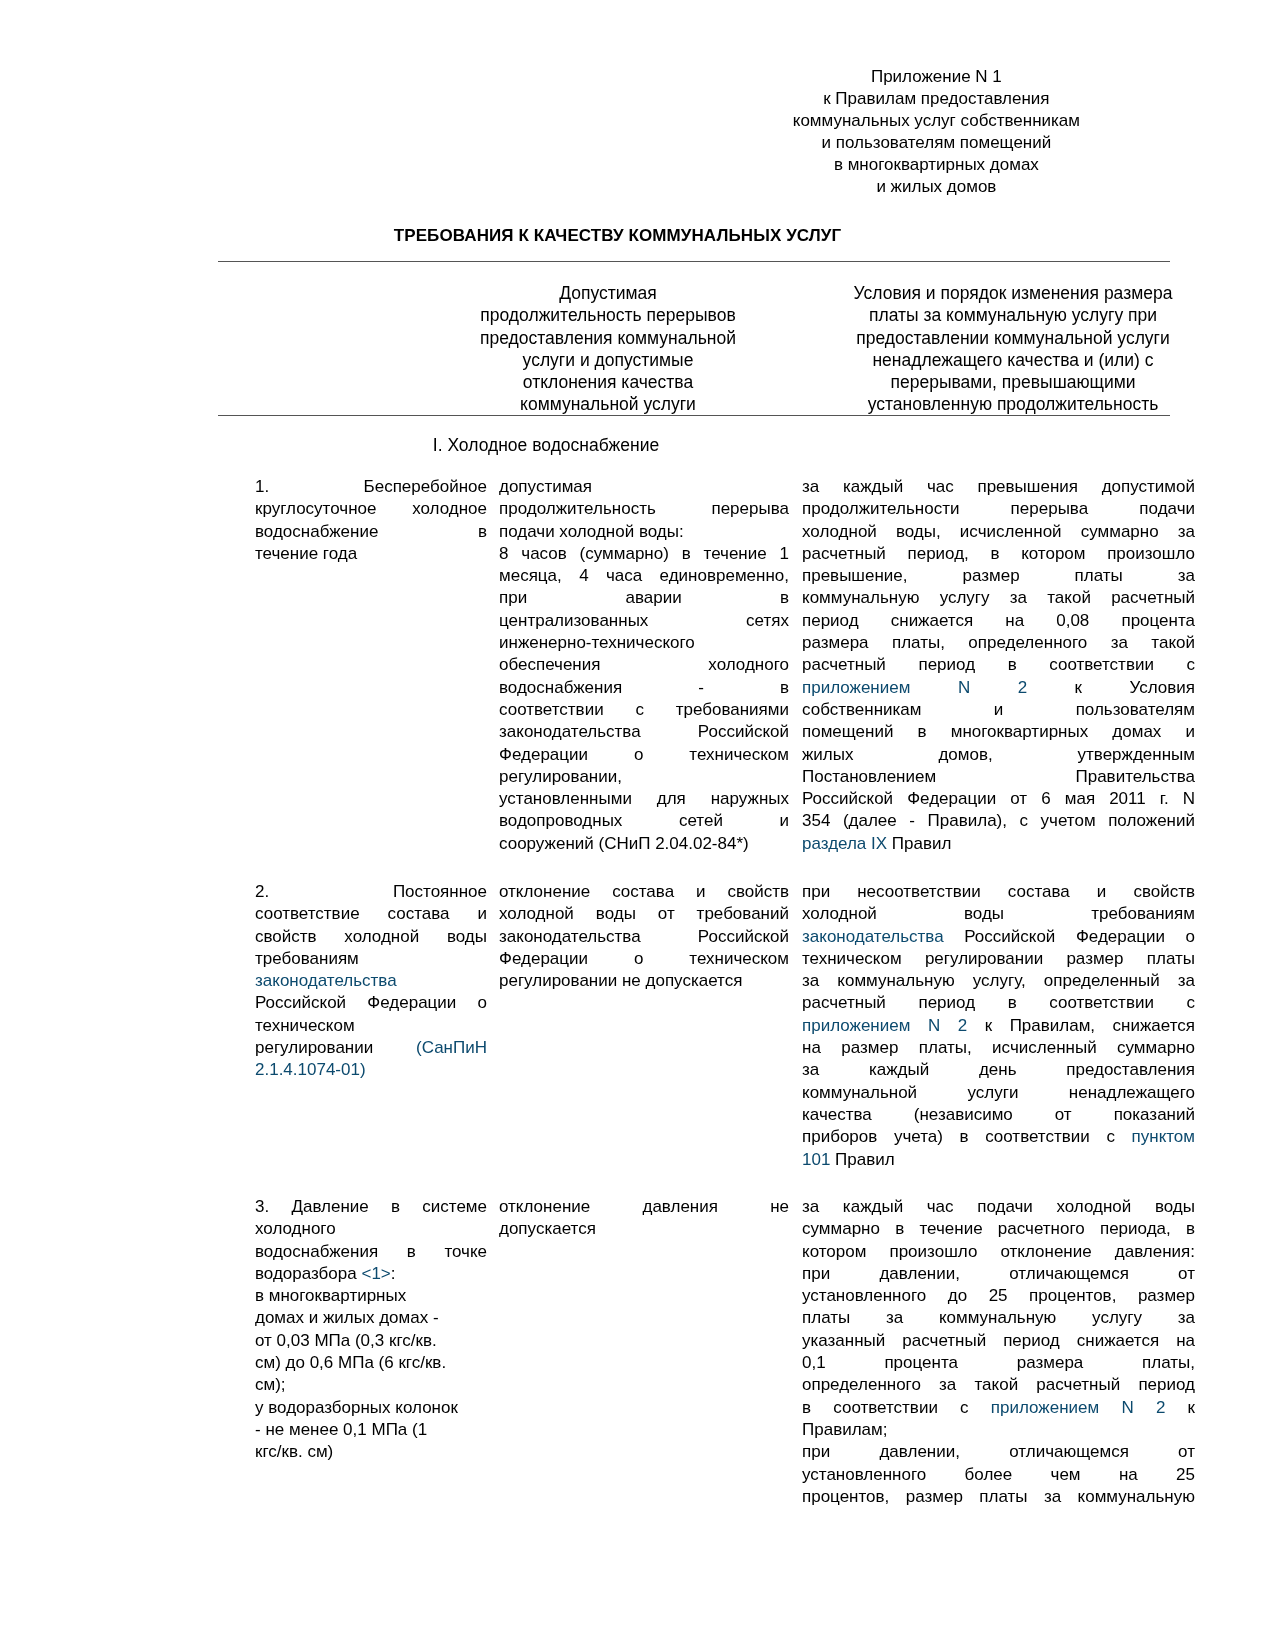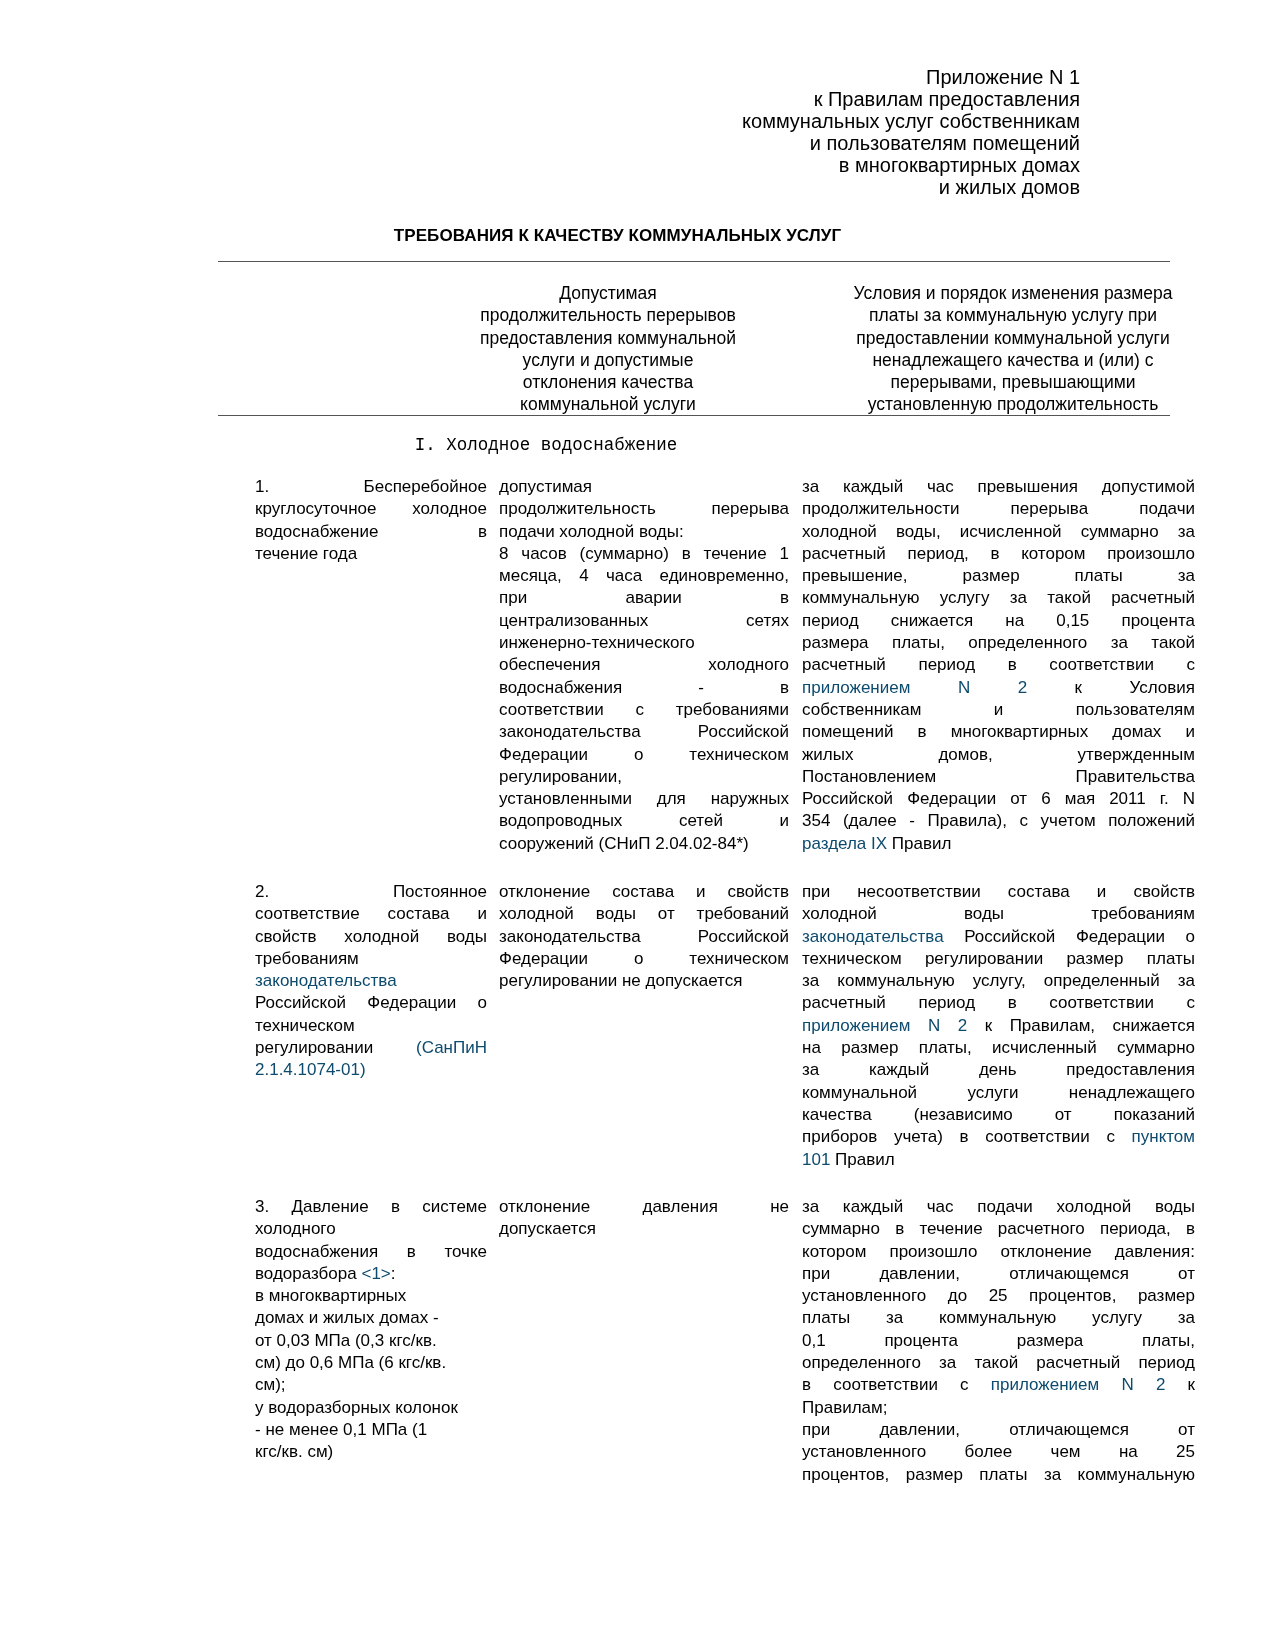--- a/index.html
+++ b/index.html
@@ -1,24 +1,24 @@
 <!DOCTYPE html>
 <html><head>
 <meta charset="utf-8">
 <style>
   html, body { margin: 0; padding: 0; background: #ffffff; }
   body { width: 1275px; height: 1650px; position: relative; overflow: hidden;
          font-family: "Liberation Sans", sans-serif; color: #000; font-size: 17px; }
-  .appendix { position: absolute; right: 195px; top: 66px; text-align: right; line-height: 22px; font-size: 20px; }
+  .appendix { position: absolute; right: 195px; top: 66px; text-align: center; line-height: 22px; font-size: 17px; }
   .doc-title { position: absolute; left: 0; width: 1235px; top: 226px; text-align: center;
                font-weight: bold; font-size: 17px; letter-spacing: 0.1px; }
   .hr { position: absolute; left: 218px; width: 952px; height: 1px; background: #555; }
   .hdr { position: absolute; top: 282px; text-align: center; line-height: 22.3px; font-size: 17.5px; }
   .section-title { position: absolute; left: 0; width: 1012px; padding-left: 80px; box-sizing: border-box;
-                   text-align: center; top: 435px; font-size: 17.5px; font-family: Liberation Mono, monospace; }
+                   text-align: center; top: 435px; font-size: 17.5px; }
   .cell { position: absolute; text-align: justify; text-align-last: left; line-height: 22.3px; font-size: 17px; margin-left: 30px; }
   .c1 { left: 225px; width: 232px; }
   .c2 { left: 469px; width: 290px; }
   .c3 { left: 772px; width: 393px; }
   .ln { display: block; text-align: justify; text-align-last: justify; }
   .ln.last { text-align-last: left; }
   a.lnk { color: #0c4a6e; text-decoration: none; }
 </style>
 </head>
 <body>
@@ -82,21 +82,21 @@
   <span class="ln">водопроводных сетей и</span>
   <span class="ln last">сооружений (СНиП 2.04.02-84*)</span>
 </div>
 <div class="cell c3" style="top:476px">
   <span class="ln">за каждый час превышения допустимой</span>
   <span class="ln">продолжительности перерыва подачи</span>
   <span class="ln">холодной воды, исчисленной суммарно за</span>
   <span class="ln">расчетный период, в котором произошло</span>
   <span class="ln">превышение, размер платы за</span>
   <span class="ln">коммунальную услугу за такой расчетный</span>
-  <span class="ln">период снижается на 0,15 процента</span>
+  <span class="ln">период снижается на 0,08 процента</span>
   <span class="ln">размера платы, определенного за такой</span>
   <span class="ln">расчетный период в соответствии с</span>
   <span class="ln"><a class="lnk">приложением N 2</a> <span>к Условия</span></span>
   <span class="ln">собственникам и пользователям</span>
   <span class="ln">помещений в многоквартирных домах и</span>
   <span class="ln">жилых домов, утвержденным</span>
   <span class="ln">Постановлением Правительства</span>
   <span class="ln">Российской Федерации от 6 мая 2011 г. N</span>
   <span class="ln">354 (далее - Правила), с учетом положений</span>
   <span class="ln last"><a class="lnk">раздела IX</a> <span>Правил</span></span>
@@ -154,20 +154,21 @@
   <span class="ln">отклонение давления не</span>
   <span class="ln last">допускается</span>
 </div>
 <div class="cell c3" style="top:1196px">
   <span class="ln">за каждый час подачи холодной воды</span>
   <span class="ln">суммарно в течение расчетного периода, в</span>
   <span class="ln">котором произошло отклонение давления:</span>
   <span class="ln">при давлении, отличающемся от</span>
   <span class="ln">установленного до 25 процентов, размер</span>
   <span class="ln">платы за коммунальную услугу за</span>
+  <span class="ln">указанный расчетный период снижается на</span>
   <span class="ln">0,1 процента размера платы,</span>
   <span class="ln">определенного за такой расчетный период</span>
   <span class="ln"><span>в соответствии с</span> <a class="lnk">приложением N 2</a> <span>к</span></span>
   <span class="ln last">Правилам;</span>
   <span class="ln">при давлении, отличающемся от</span>
   <span class="ln">установленного более чем на 25</span>
   <span class="ln">процентов, размер платы за коммунальную</span>
 </div>
 
 </body></html>

